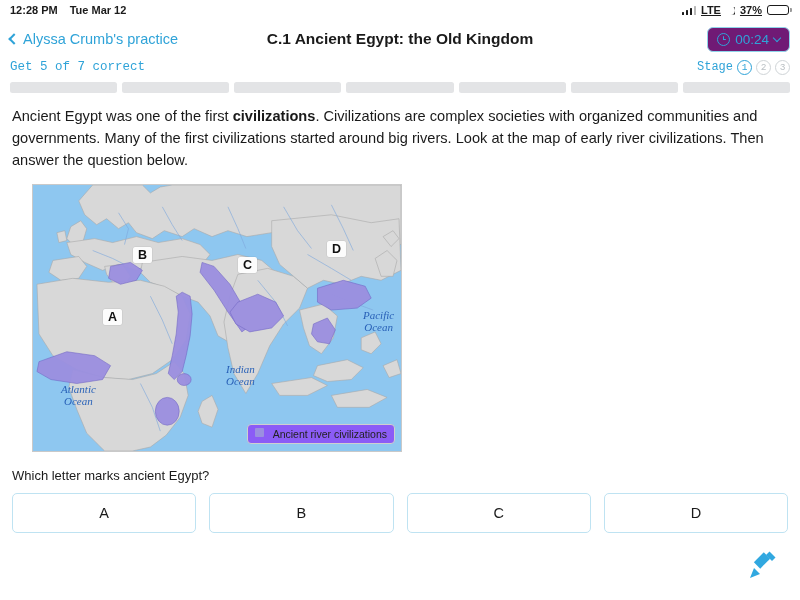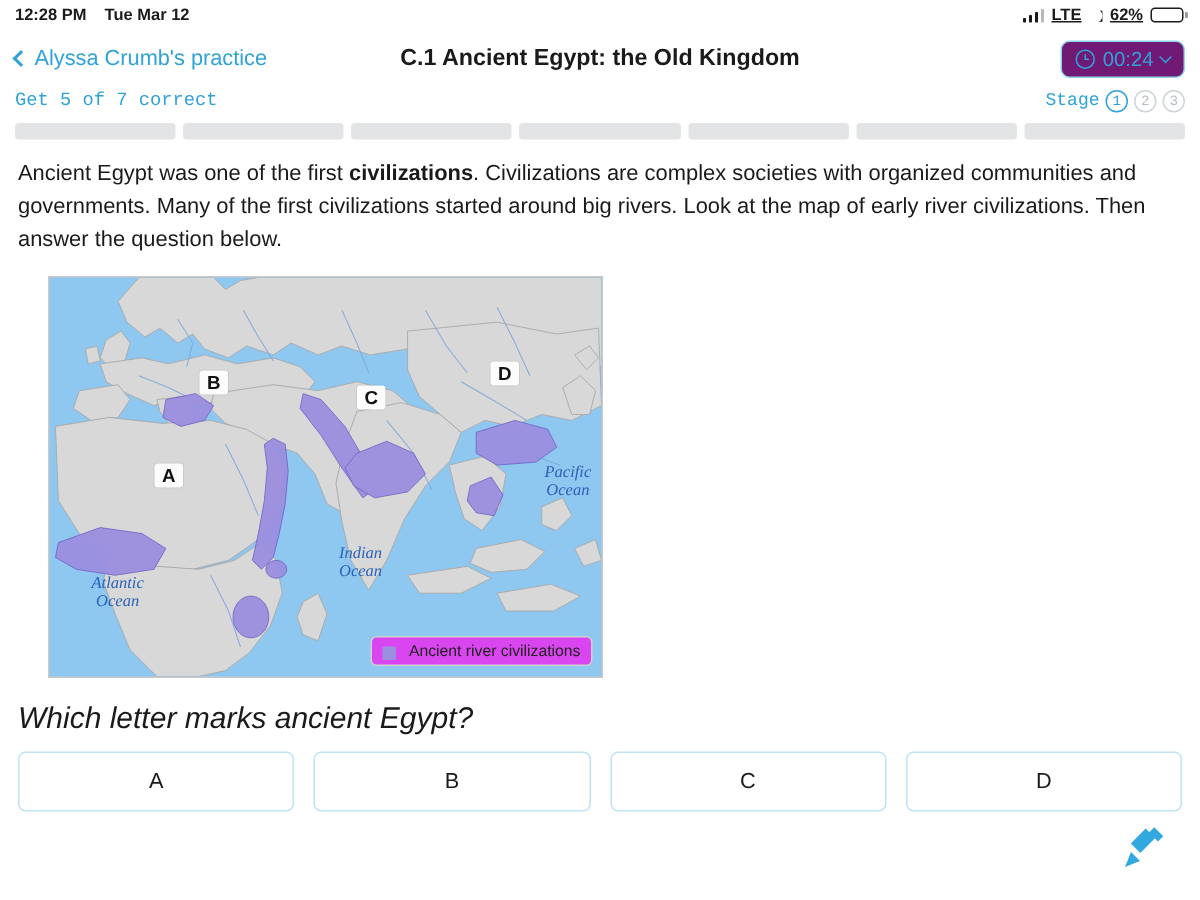--- a/index.html
+++ b/index.html
@@ -132,31 +132,30 @@
     box-shadow: 0 0 0 0.5px rgba(0,0,0,.08);
   }
   .ocean-label {
     position: absolute;
     font-style: italic; font-size: 11px; color: #2a62b8;
     line-height: 1.15; text-align: center;
     font-family: "Liberation Serif", serif;
   }
   .legend {
     position: absolute; right: 6px; bottom: 7px;
-    background: #d946ef; border: 1px solid #cfcfcf; border-radius: 4px;
-    display: flex; align-items: flex-end; gap: 9px;
+    background: #8b5cf6; border: 1px solid #cfcfcf; border-radius: 4px;
+    display: flex; align-items: flex-start; gap: 9px;
     padding: 3px 7px; font-size: 10.5px; color: #222;
   }
   .legend-swatch { width: 9px; height: 9px; background: #9b8fe0; border-radius: 1px; }
 
   
   .question {
-    font-size: 20px; color: #1a1a1a;
+    font-size: 13px; color: #1a1a1a;
     padding: 16px 0 0 12px;
-    font-style: italic;
   }
   .options {
     display: flex; gap: 13px;
     padding: 10px 12px 0 12px;
   }
   .option {
     flex: 1; height: 40px;
     border: 1.3px solid #bfe3f2; border-radius: 5px;
     background: #fff;
     display: flex; align-items: center; justify-content: center;
@@ -179,21 +178,21 @@
   <div class="sb-spacer"></div>
   <div class="sb-right">
     <span class="signal">
         <i></i>
         <i></i>
         <i></i>
         <i></i>
       </span>
     <span>LTE</span>
     <span class="moon"></span>
-    <span>62%</span>
+    <span>37%</span>
     <span class="battery">
       <span class="batt-body"><span class="batt-fill"></span></span>
       <span class="batt-cap"></span>
     </span>
   </div>
 </div>
 
 <div class="navbar">
   <div class="back">
     <span class="chev-left"></span>

